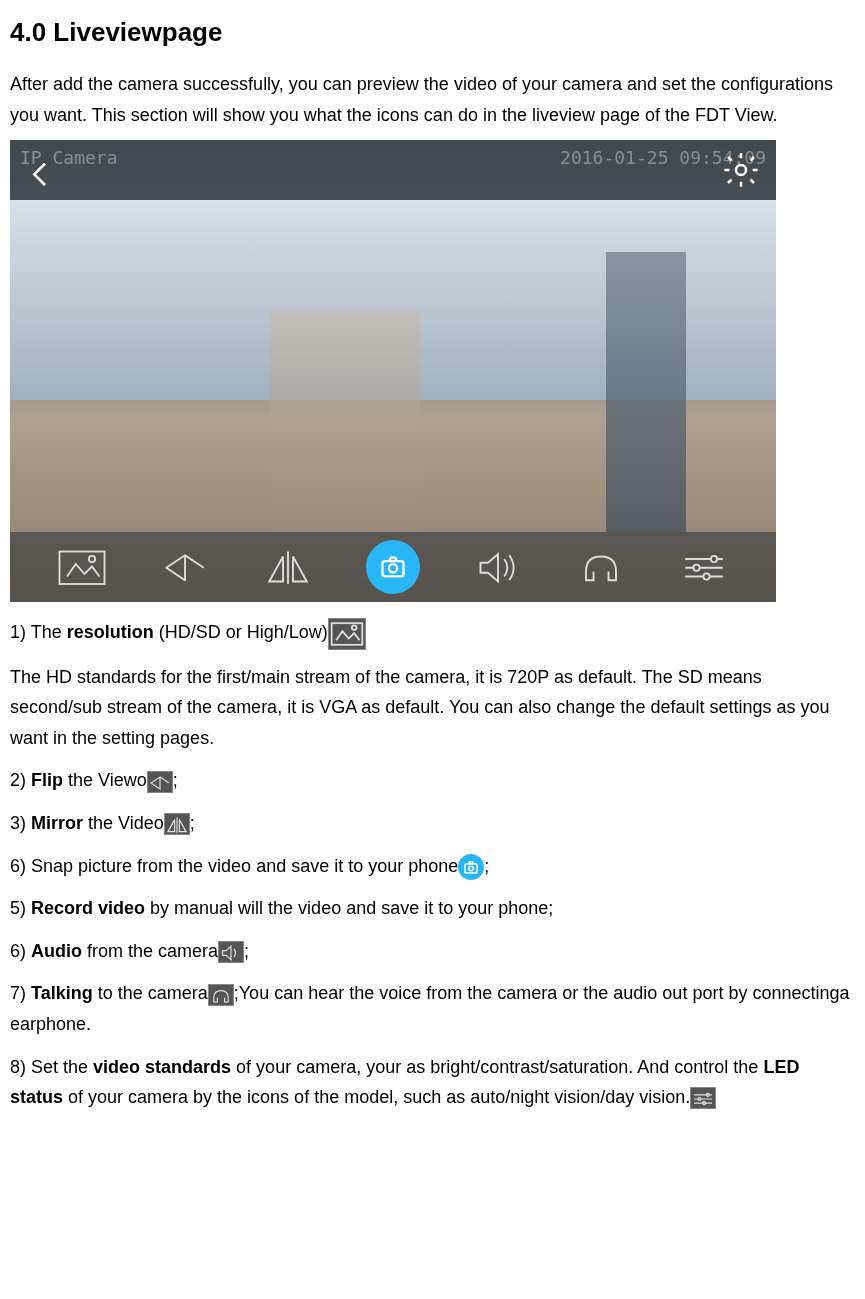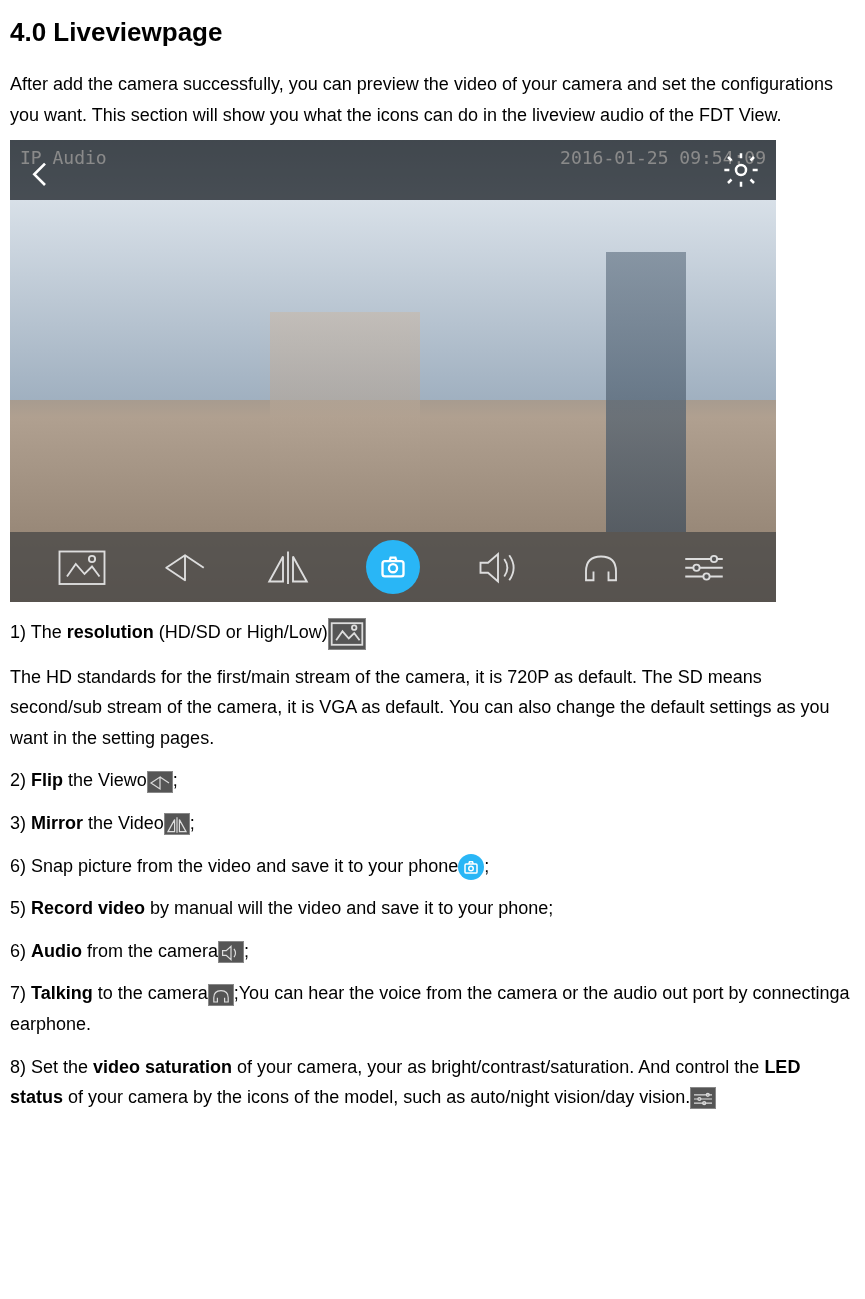--- a/index.html
+++ b/index.html
@@ -155,27 +155,27 @@
       right: 0;
       height: 200px;
       background: linear-gradient(180deg, #d8e0e8, #a0b0c0);
     }
   </style>
 </head>
 <body>
 
 <h2>4.0 Liveviewpage</h2>
 
-<p>After add the camera successfully, you can preview the video of your camera and set the configurations you want. This section will show you what the icons can do in the liveview audio of the FDT View.</p>
+<p>After add the camera successfully, you can preview the video of your camera and set the configurations you want. This section will show you what the icons can do in the liveview page of the FDT View.</p>
 
 <div class="screenshot">
   <div class="sky"></div>
   <div class="building"></div>
   <div class="building2"></div>
-  <span class="top-left-text">IP Audio</span>
+  <span class="top-left-text">IP Camera</span>
   <span class="top-right-text">2016-01-25 09:54:09</span>
   <div class="top-bar">
     <span class="back-icon">
       <svg viewBox="0 0 24 24" width="32" height="32" fill="none" stroke="#fff" stroke-width="2">
           <path d="M15 5 L7 13 L15 21"></path>
         </svg>
     </span>
     <span class="gear-icon-top">
       <svg viewBox="0 0 24 24" width="40" height="40" fill="none" stroke="#fff" stroke-width="1.5">
           <circle cx="12" cy="12" r="3"></circle>
@@ -269,19 +269,19 @@
       </svg></span><span>;</span>
 </p>
 
 <p class="item">
   <span>7) </span><b>Talking</b><span> to the camera</span><span class="inline-icon small"><svg viewBox="0 0 40 30" fill="none" stroke="#ddd" stroke-width="2">
         <path d="M8 18 Q8 6 20 6 Q32 6 32 18 M8 18 L8 25 L14 25 L14 18 M32 18 L32 25 L26 25 L26 18"></path>
       </svg></span><span>;You can hear the voice from the camera or the audio out port by connectinga earphone.</span>
 </p>
 
 <p class="item">
-  <span>8) Set the </span><b>video saturation</b><span> of your camera, your as bright/contrast/saturation. And control the </span><b>LED status</b><span> of your camera by the icons of the model, such as auto/night vision/day vision.</span><span class="inline-icon small"><svg viewBox="0 0 40 30" fill="none" stroke="#ddd" stroke-width="2">
+  <span>8) Set the </span><b>video standards</b><span> of your camera, your as bright/contrast/saturation. And control the </span><b>LED status</b><span> of your camera by the icons of the model, such as auto/night vision/day vision.</span><span class="inline-icon small"><svg viewBox="0 0 40 30" fill="none" stroke="#ddd" stroke-width="2">
         <path d="M5 8 L35 8 M5 15 L35 15 M5 22 L35 22"></path>
         <circle cx="28" cy="8" r="2.5"></circle>
         <circle cx="14" cy="15" r="2.5"></circle>
         <circle cx="22" cy="22" r="2.5"></circle>
       </svg></span>
 </p>
 
 </body></html>

